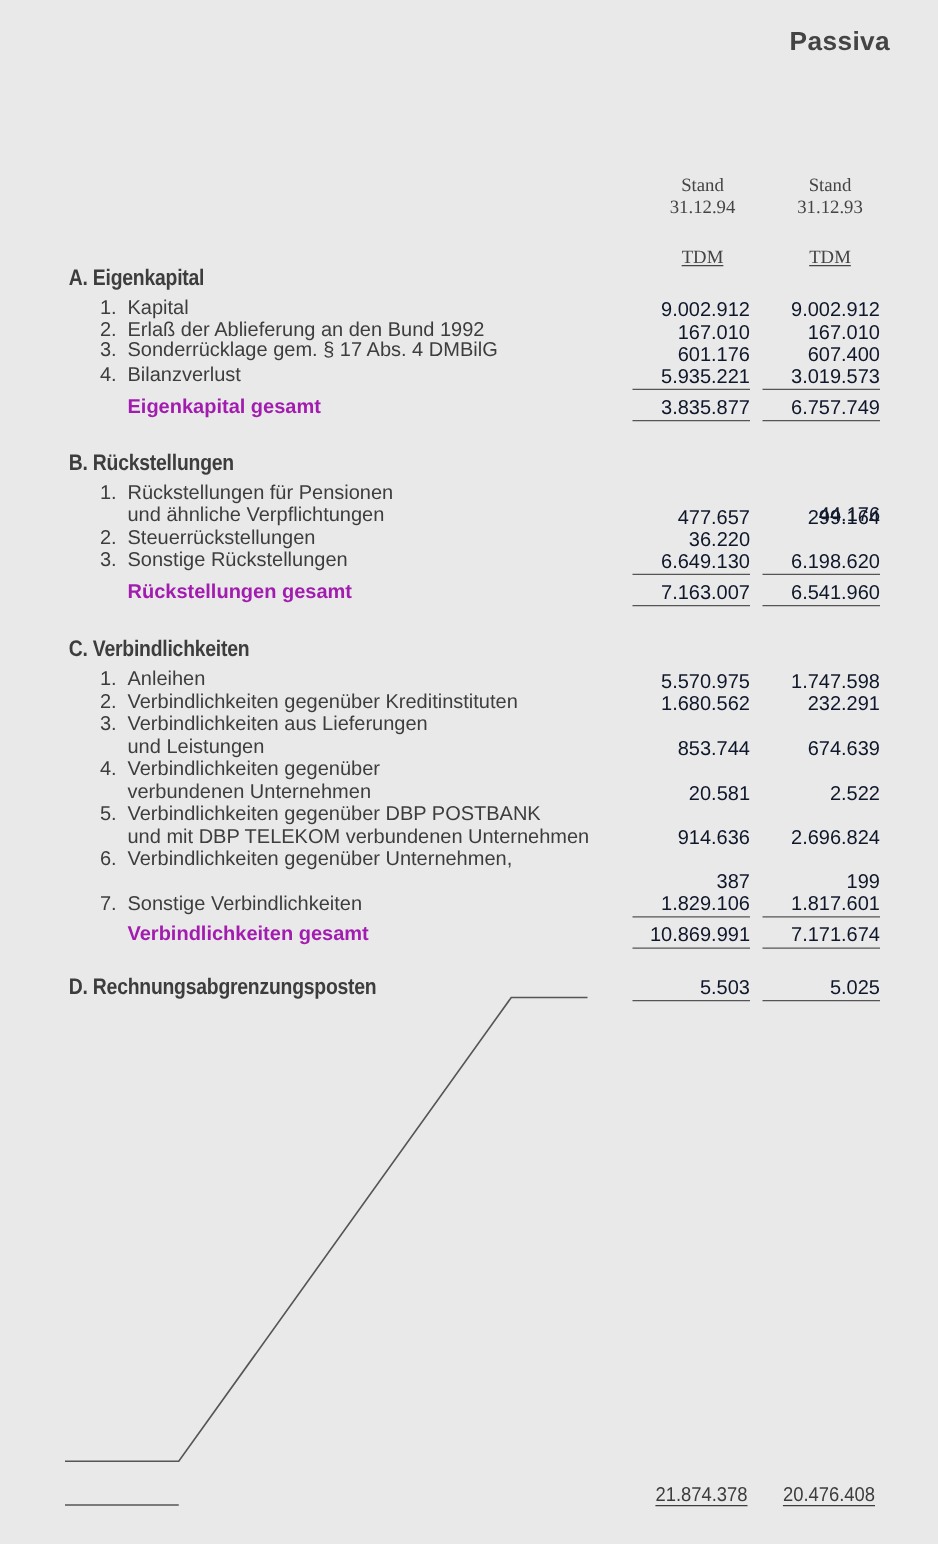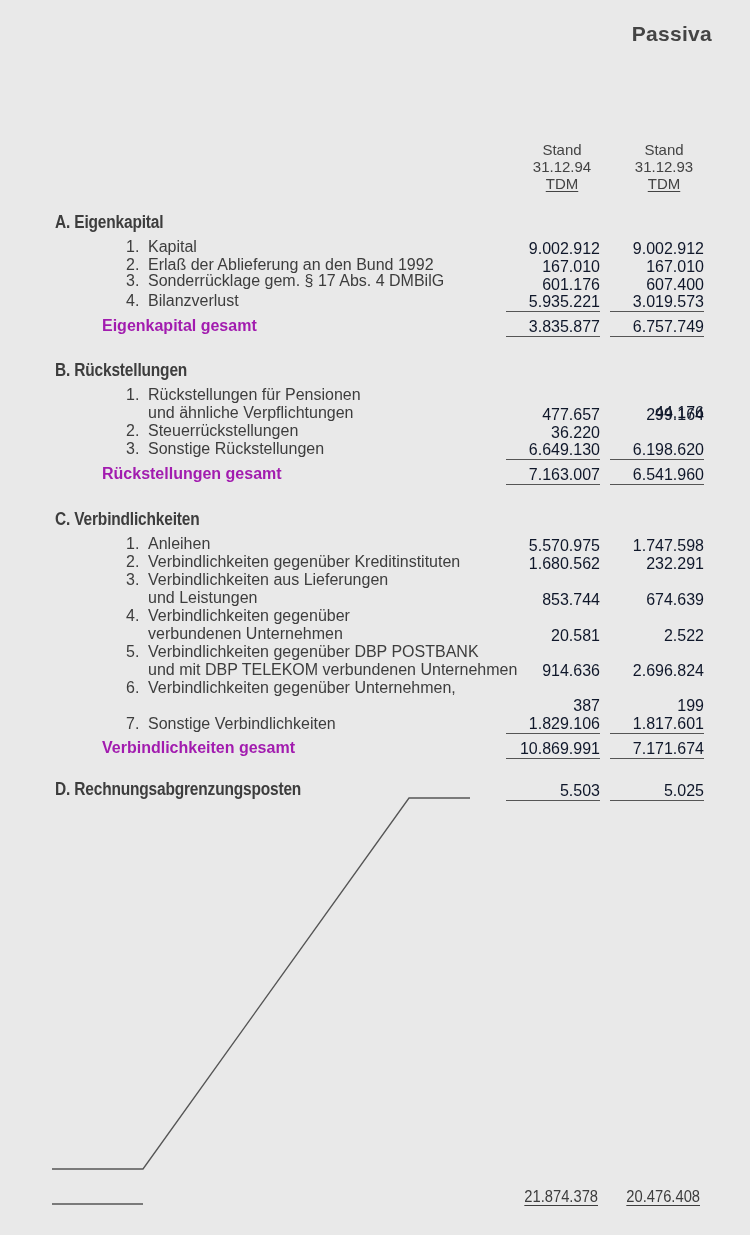--- a/index.html
+++ b/index.html
@@ -13,38 +13,38 @@
   }
   .page-title {
     position: absolute; top: 22px; right: 38px;
     font-family: "Liberation Sans", sans-serif;
     font-weight: bold; font-size: 21px; color: #444;
     letter-spacing: 0.3px;
   }
   .col-head {
     position: absolute; top: 141px; width: 100px;
     text-align: center; font-size: 15px; line-height: 17px;
-    font-family: Liberation Sans, sans-serif;
+    font-family: Liberation Serif, serif;
     color: #444;
   }
-  .col-head .unit { text-decoration: underline; text-underline-offset: 2px; }
+  .col-head .unit { text-decoration: underline; text-underline-offset: 2px; margin-top: 23px; }
   .col1 { left: 512px; }
   .col2 { left: 614px; }
 
   .section-title {
     position: absolute; left: 55px;
     font-family: "Liberation Sans", sans-serif;
     font-weight: bold; font-size: 18px; color: #3d3d3d;
     transform: scaleX(0.86); transform-origin: left center;
     letter-spacing: -0.2px;
   }
   .item {
     position: absolute; left: 80px;
     font-family: "Liberation Sans", sans-serif;
-    font-size: 16px; line-height: 17.5px; color: #3d3d3d; margin-left: 46px;
+    font-size: 16px; line-height: 17.5px; color: #3d3d3d;
   }
   .item .num { display: inline-block; width: 22px; }
   .item .cont { padding-left: 22px; display: block; }
   .total-label {
     position: absolute; left: 102px;
     font-family: "Liberation Sans", sans-serif;
     font-weight: bold; font-size: 16px; color: #a21caf;
   }
   .val {
     position: absolute; width: 94px; text-align: right;

